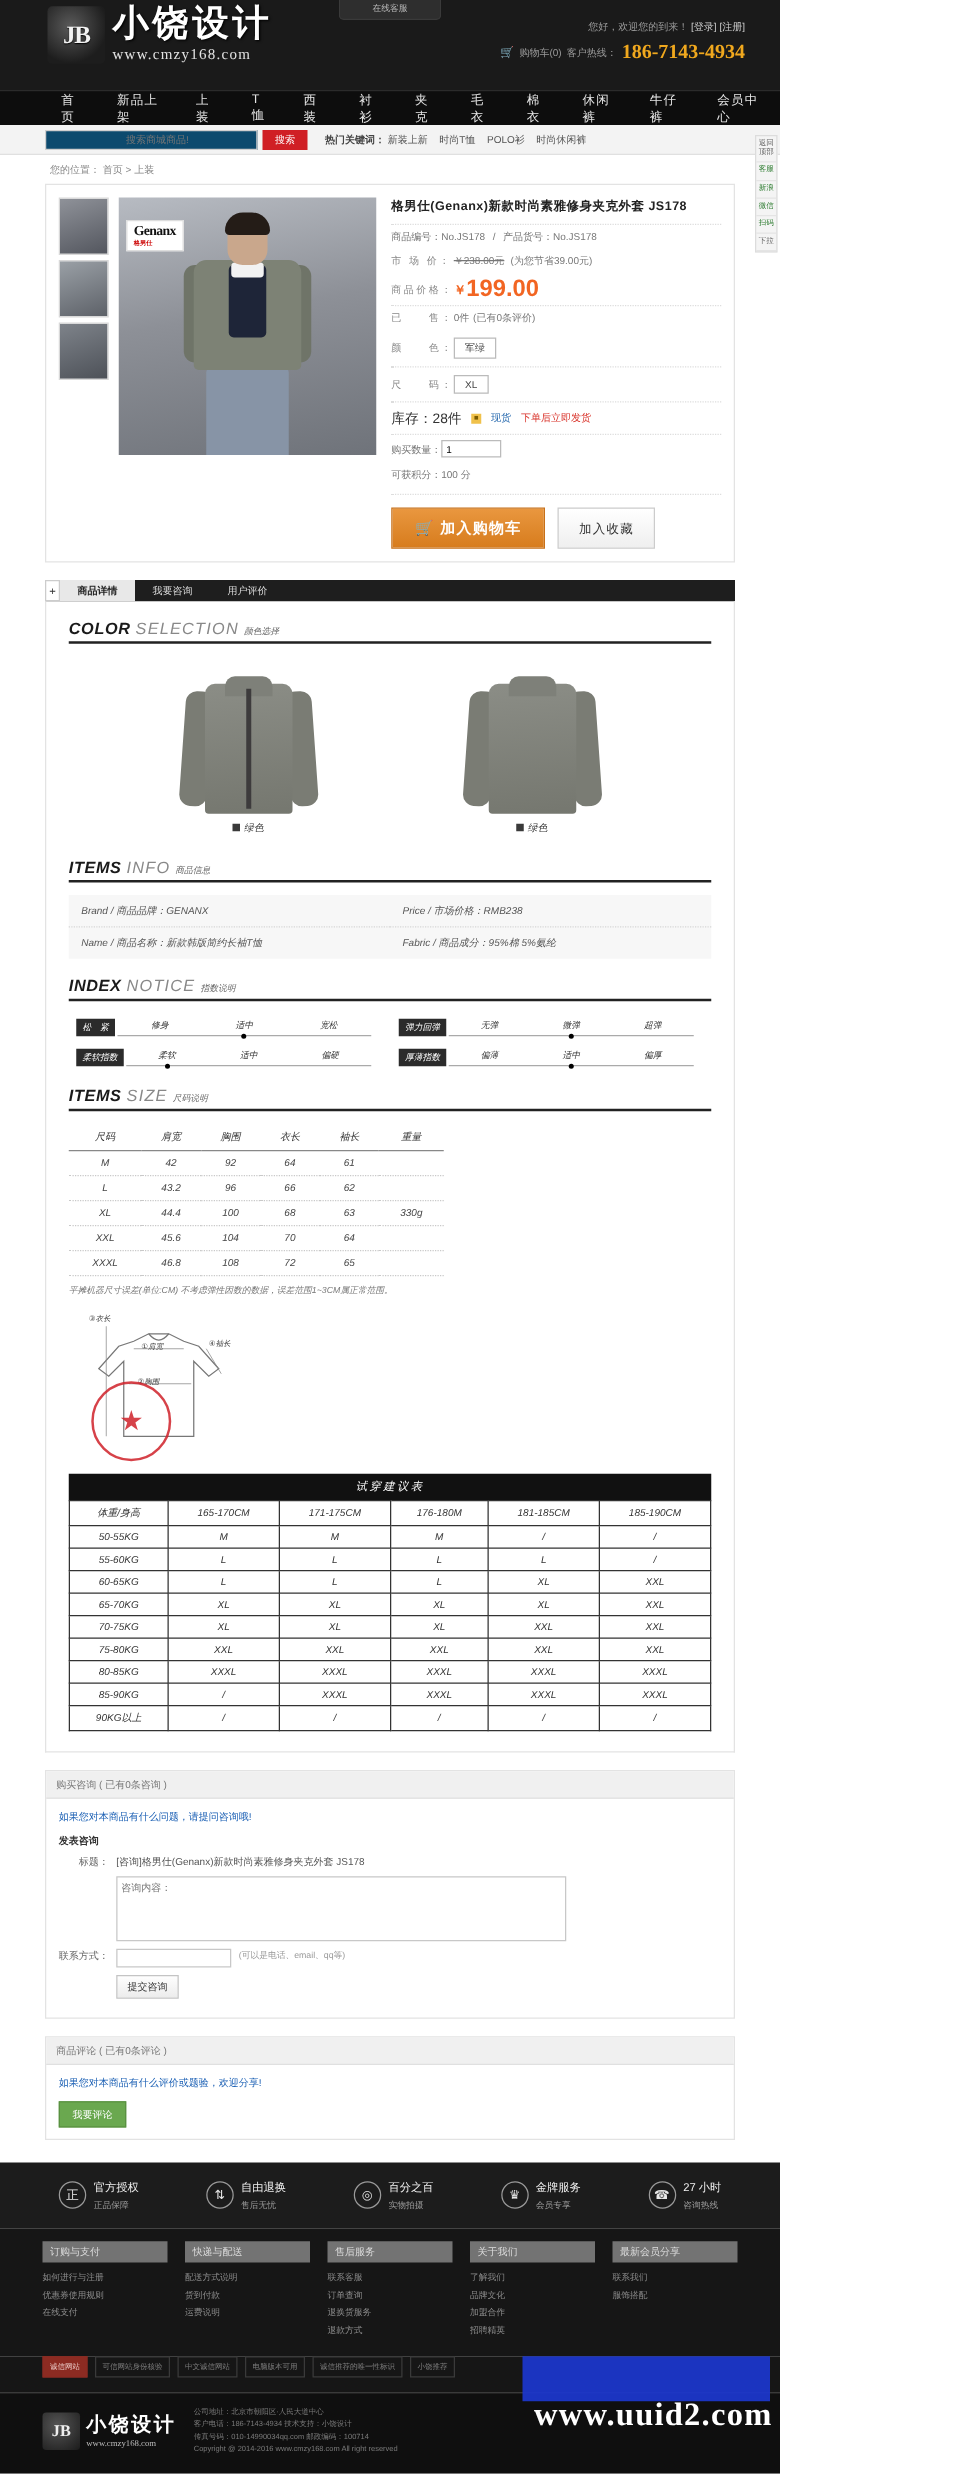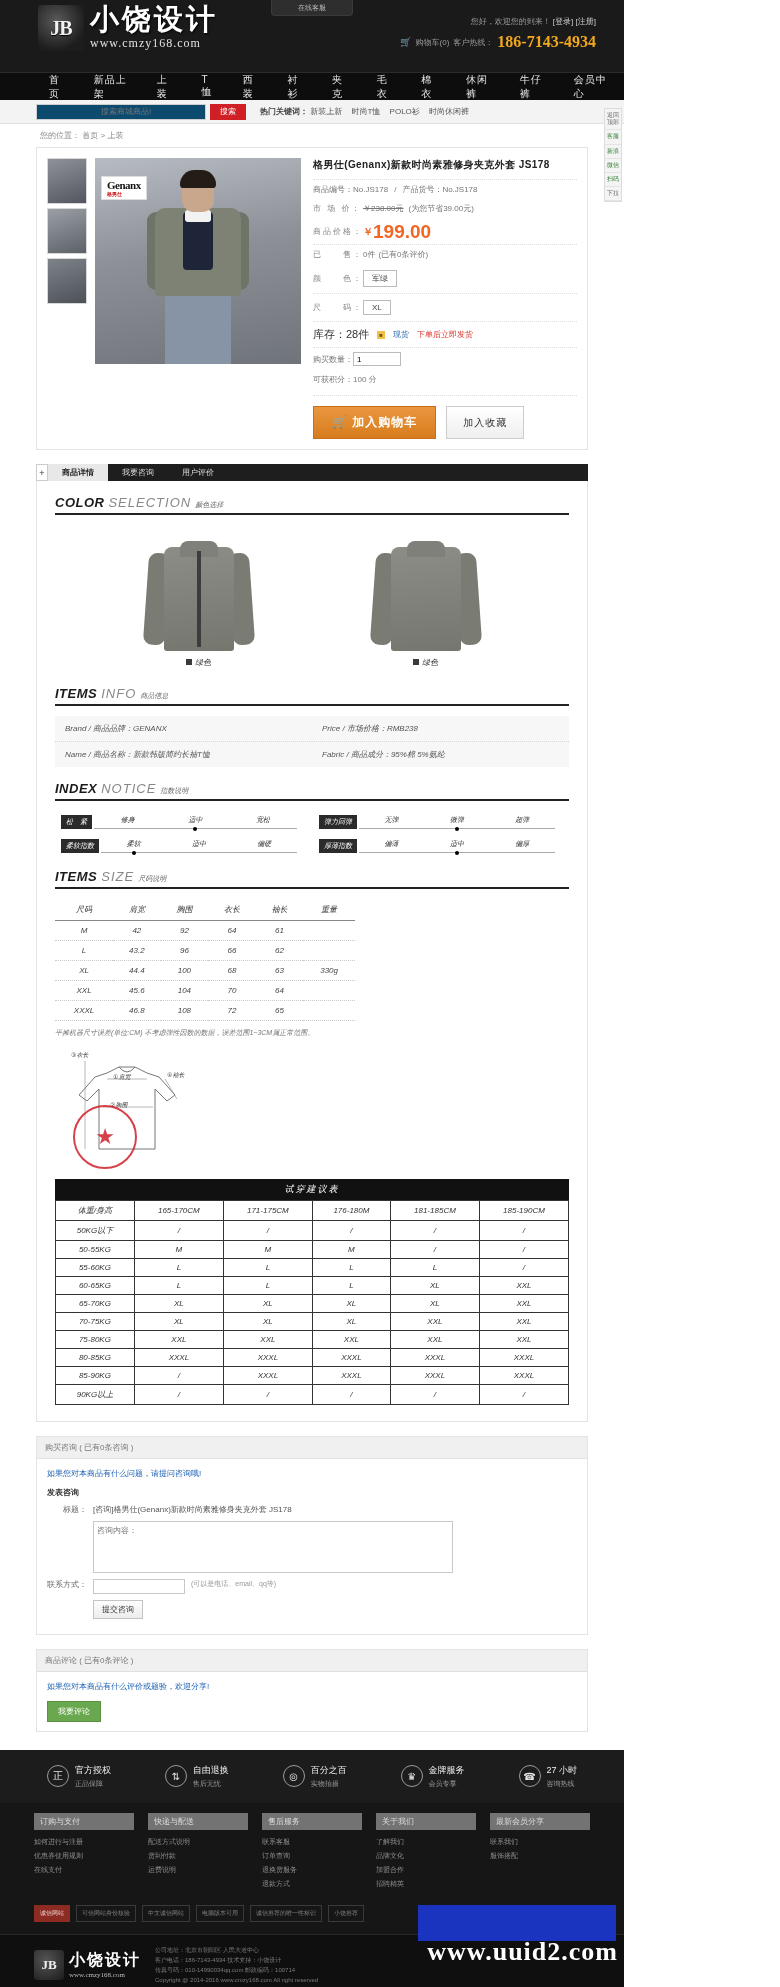--- a/index.html
+++ b/index.html
@@ -555,28 +555,20 @@
       <tbody>
           <tr>
         <th>体重/身高</th>
         <th>165-170CM</th>
         <th>171-175CM</th>
         <th>176-180M</th>
         <th>181-185CM</th>
         <th>185-190CM</th>
       </tr>
       <tr>
-            <td>50KG以下</td>
-            <td>/</td>
-            <td>/</td>
-            <td>/</td>
-            <td>/</td>
-            <td>/</td>
-          </tr>
-      <tr>
             <td>50-55KG</td>
             <td>M</td>
             <td>M</td>
             <td>M</td>
             <td>/</td>
             <td>/</td>
           </tr>
       <tr>
             <td>55-60KG</td>
             <td>L</td>

